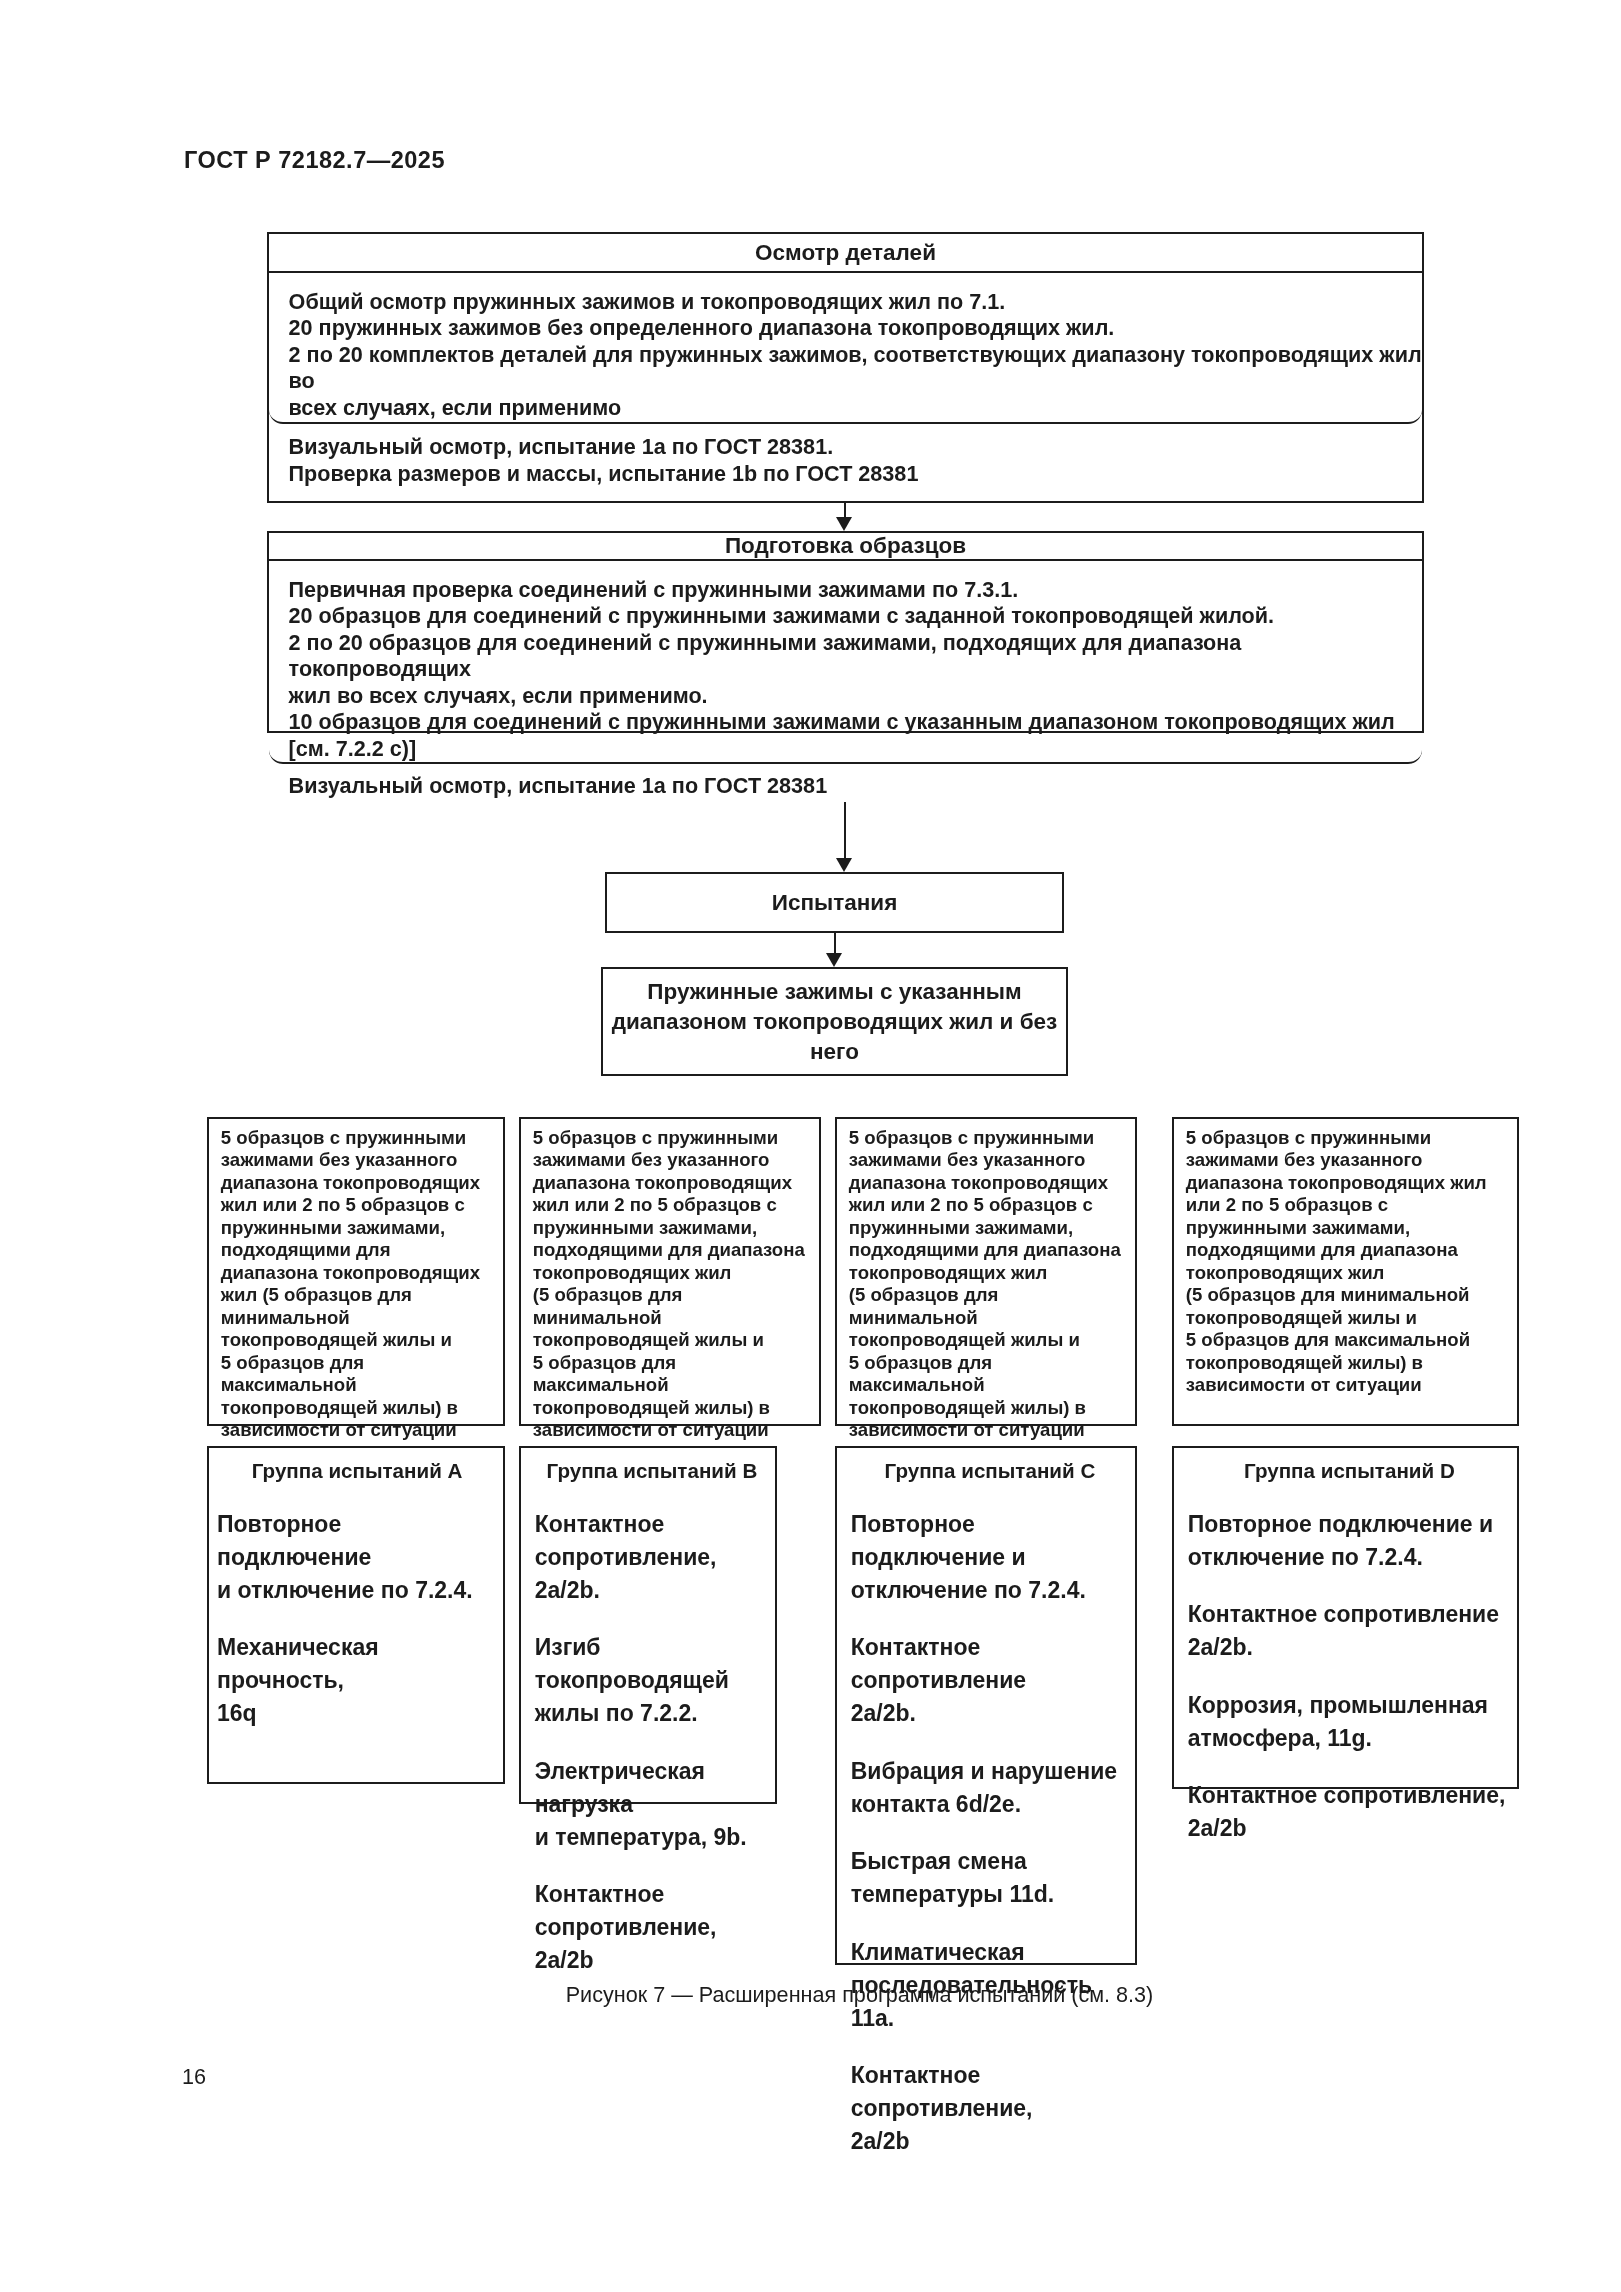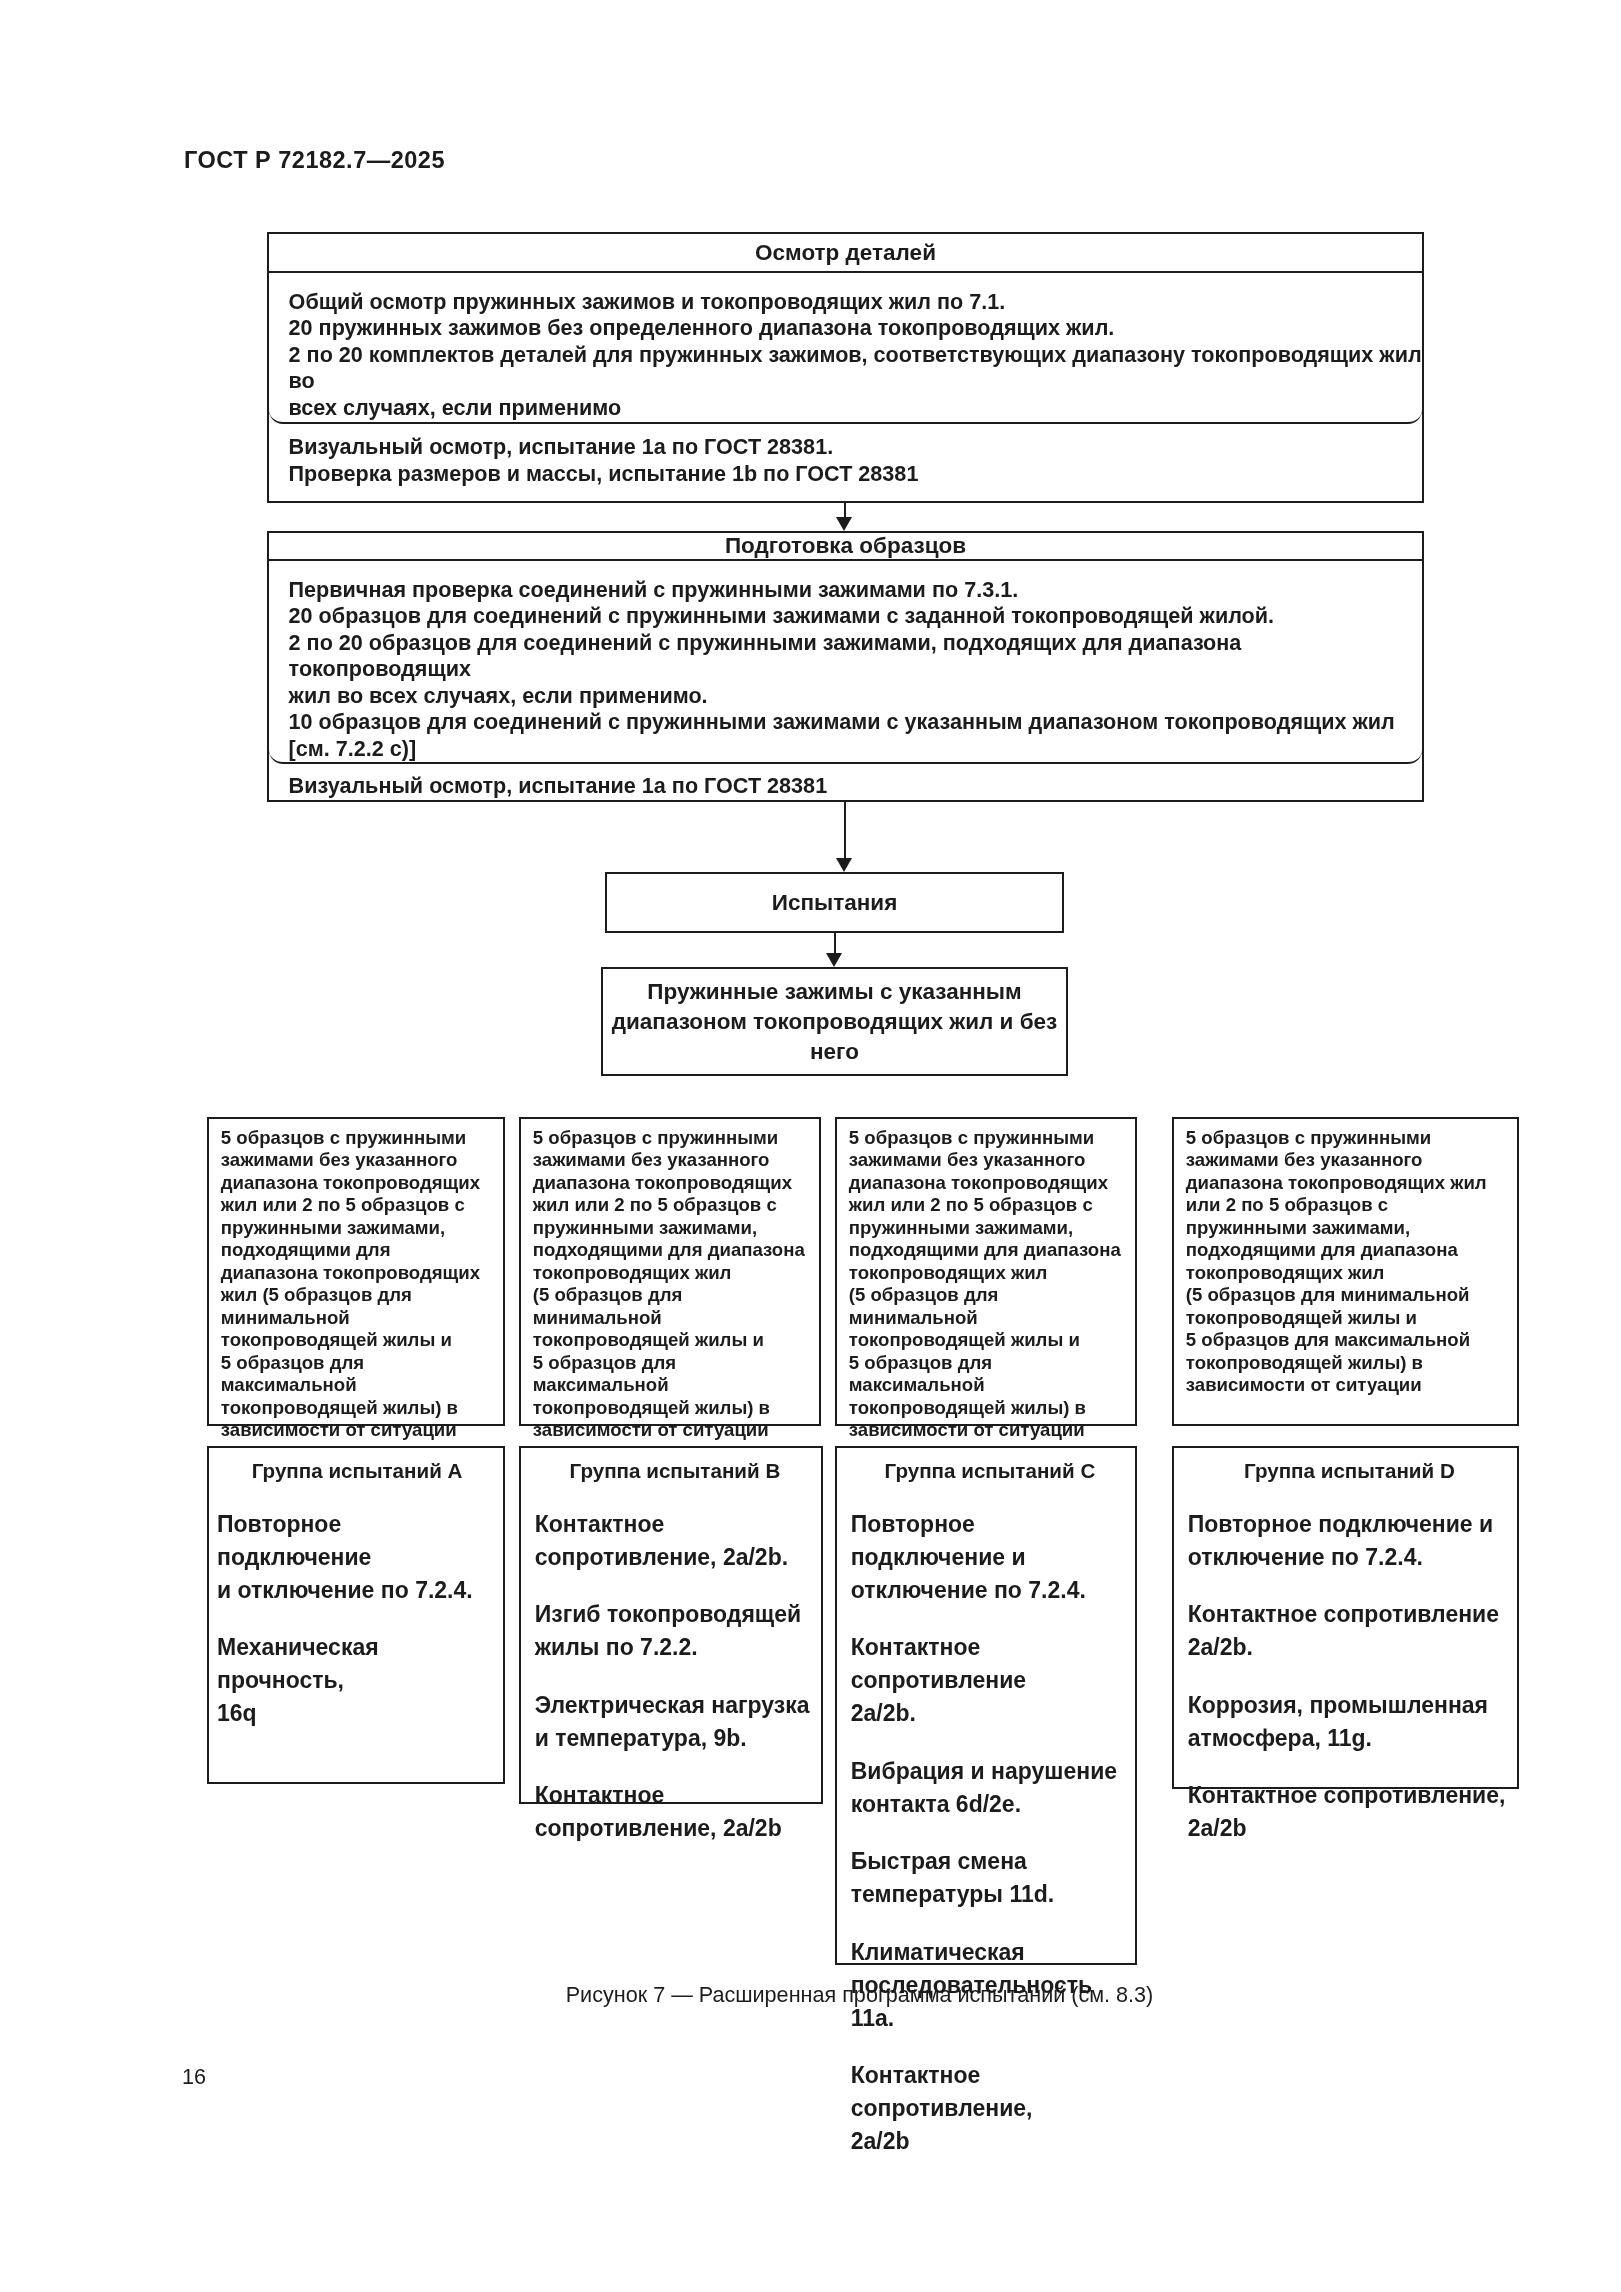--- a/index.html
+++ b/index.html
@@ -100,21 +100,21 @@
 20 пружинных зажимов без определенного диапазона токопроводящих жил.
 2 по 20 комплектов деталей для пружинных зажимов, соответствующих диапазону токопроводящих жил во
 всех случаях, если применимо</div>
     <div class="box-footer">Визуальный осмотр, испытание 1а по ГОСТ 28381.
 Проверка размеров и массы, испытание 1b по ГОСТ 28381</div>
   </div>
 
   <div class="vline" style="left:844px; top:503px; height:15.7px;"></div>
   <div class="ahead" style="left:836px; top:517px;"></div>
 
-  <div class="abs box box-main thick" style="left:267px; top:531px; width:1157px; height:271px;">
+  <div class="abs box box-main thick" style="left:267px; top:531px; width:1157px; height:202px;">
     <div class="box-title">Подготовка образцов</div>
     <div class="box-body">Первичная проверка соединений с пружинными зажимами по 7.3.1.
 20 образцов для соединений с пружинными зажимами с заданной токопроводящей жилой.
 2 по 20 образцов для соединений с пружинными зажимами, подходящих для диапазона токопроводящих
 жил во всех случаях, если применимо.
 10 образцов для соединений с пружинными зажимами с указанным диапазоном токопроводящих жил
 [см. 7.2.2 с)]</div>
     <div class="box-footer single">Визуальный осмотр, испытание 1а по ГОСТ 28381</div>
   </div>
 
@@ -181,21 +181,21 @@
 зависимости от ситуации</div>
 
   <div class="abs box group" style="left:207px; top:1446px; width:298px; height:338px;padding-left:8px;">
     <div class="group-title">Группа испытаний А</div>
     <div class="group-item">Повторное подключение
 и отключение по 7.2.4.</div>
     <div class="group-item">Механическая прочность,
 16q</div>
   </div>
 
-  <div class="abs box group" style="left:519px; top:1446px; width:304px; height:358px;">
+  <div class="abs box group" style="left:519px; top:1446px; width:258px; height:358px;">
     <div class="group-title">Группа испытаний В</div>
     <div class="group-item">Контактное
 сопротивление, 2a/2b.</div>
     <div class="group-item">Изгиб токопроводящей
 жилы по 7.2.2.</div>
     <div class="group-item">Электрическая нагрузка
 и температура, 9b.</div>
     <div class="group-item">Контактное
 сопротивление, 2a/2b</div>
   </div>

